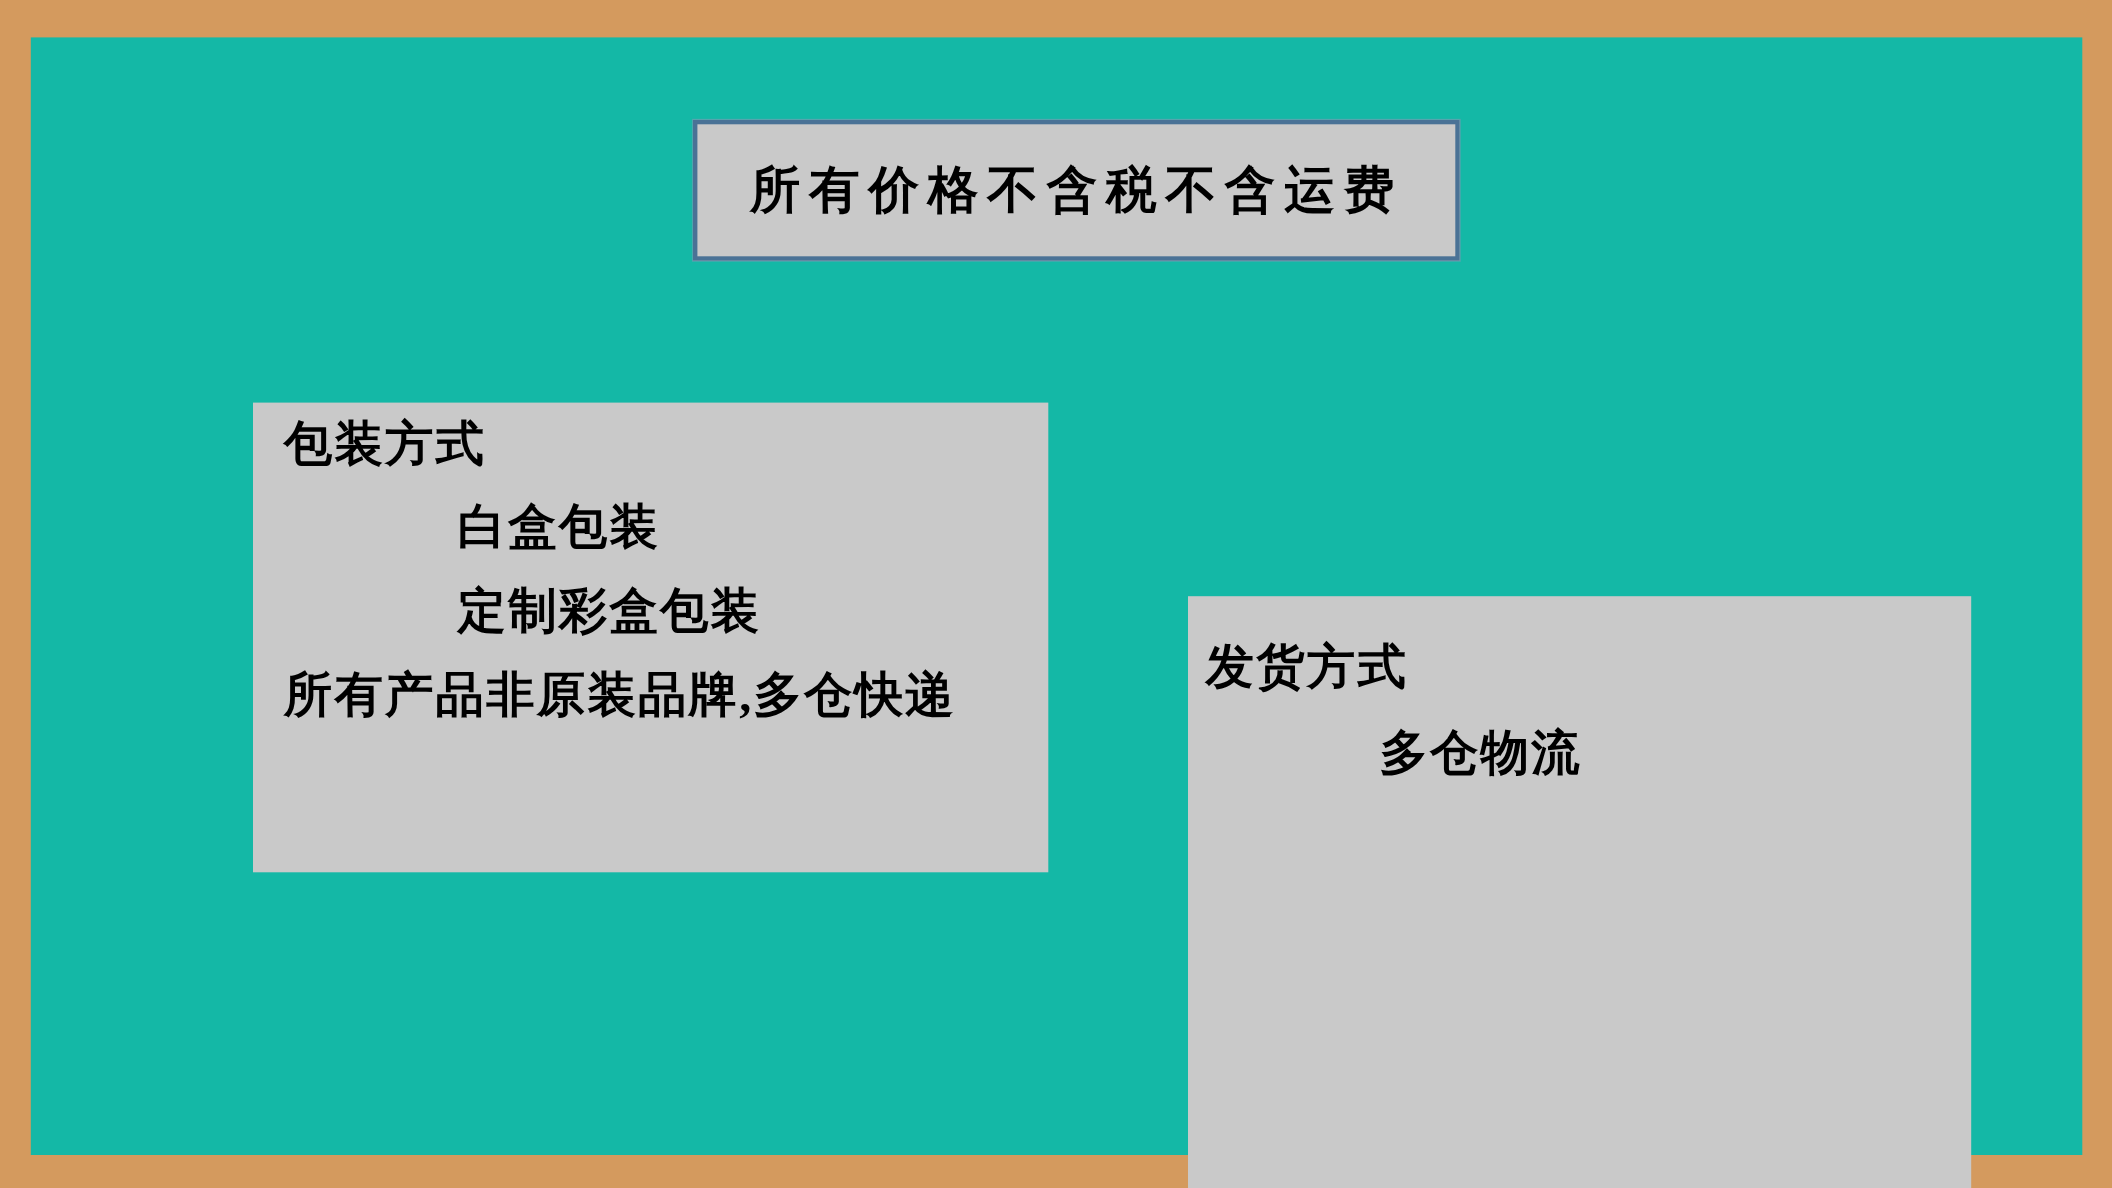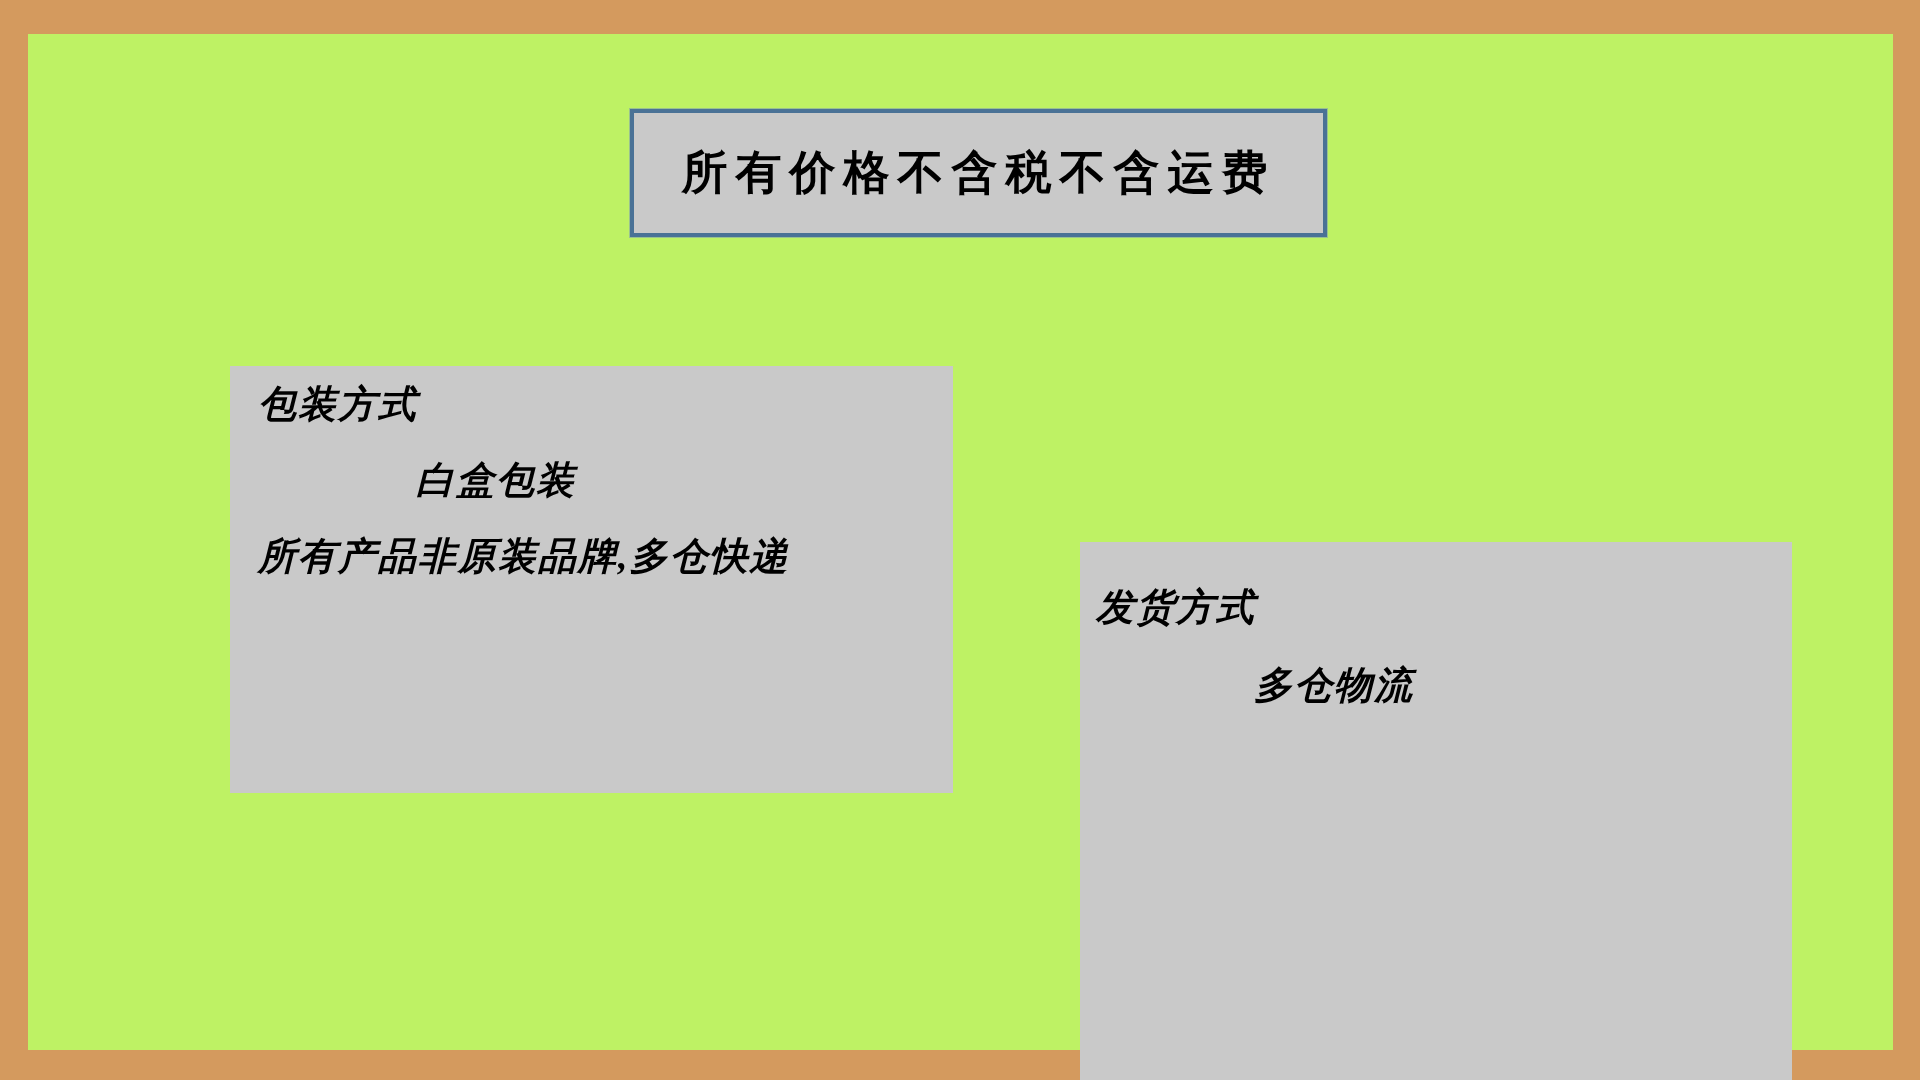--- a/index.html
+++ b/index.html
@@ -18,21 +18,21 @@
     position: absolute;
     inset: 0;
     background: #d49a5e;
   }
   .slide {
     position: absolute;
     left: 28px;
     top: 34px;
     right: 27px;
     bottom: 30px;
-    background: #bef264;
+    background: #14b8a6;
   }
   
   .title-box {
     position: absolute;
     left: 602px;
     top: 75px;
     width: 697px;
     height: 128px;
     box-sizing: border-box;
     background: #c9c9c9;
@@ -48,23 +48,22 @@
     letter-spacing: 8px;
     color: #000000;
     white-space: nowrap;
   }
   .content-box {
     position: absolute;
     box-sizing: border-box;
     background: #c9c9c9;
     color: #000000;
     font-weight: bold;
-    font-size: 38px;
+    font-size: 44px;
     letter-spacing: 2px;
-    font-style: italic;
   }
   .packaging-box {
     left: 202px;
     top: 332px;
     width: 723px;
     height: 427px;
     padding: 0 0 0 28px;
     line-height: 76px;
   }
   .shipping-box {
@@ -88,20 +87,21 @@
 <div class="frame">
   <div class="slide">
 
     <div class="title-box">
       <span class="title-text">所有价格不含税不含运费</span>
     </div>
 
     <div class="content-box packaging-box">
       <div class="box-line">包装方式</div>
       <div class="box-line indent">白盒包装</div>
+      <div class="box-line indent">定制彩盒包装</div>
       <div class="box-line">所有产品非原装品牌,多仓快递</div>
     </div>
 
     <div class="content-box shipping-box">
       <div class="box-line">发货方式</div>
       <div class="box-line indent">多仓物流</div>
     </div>
 
   </div>
 </div>

